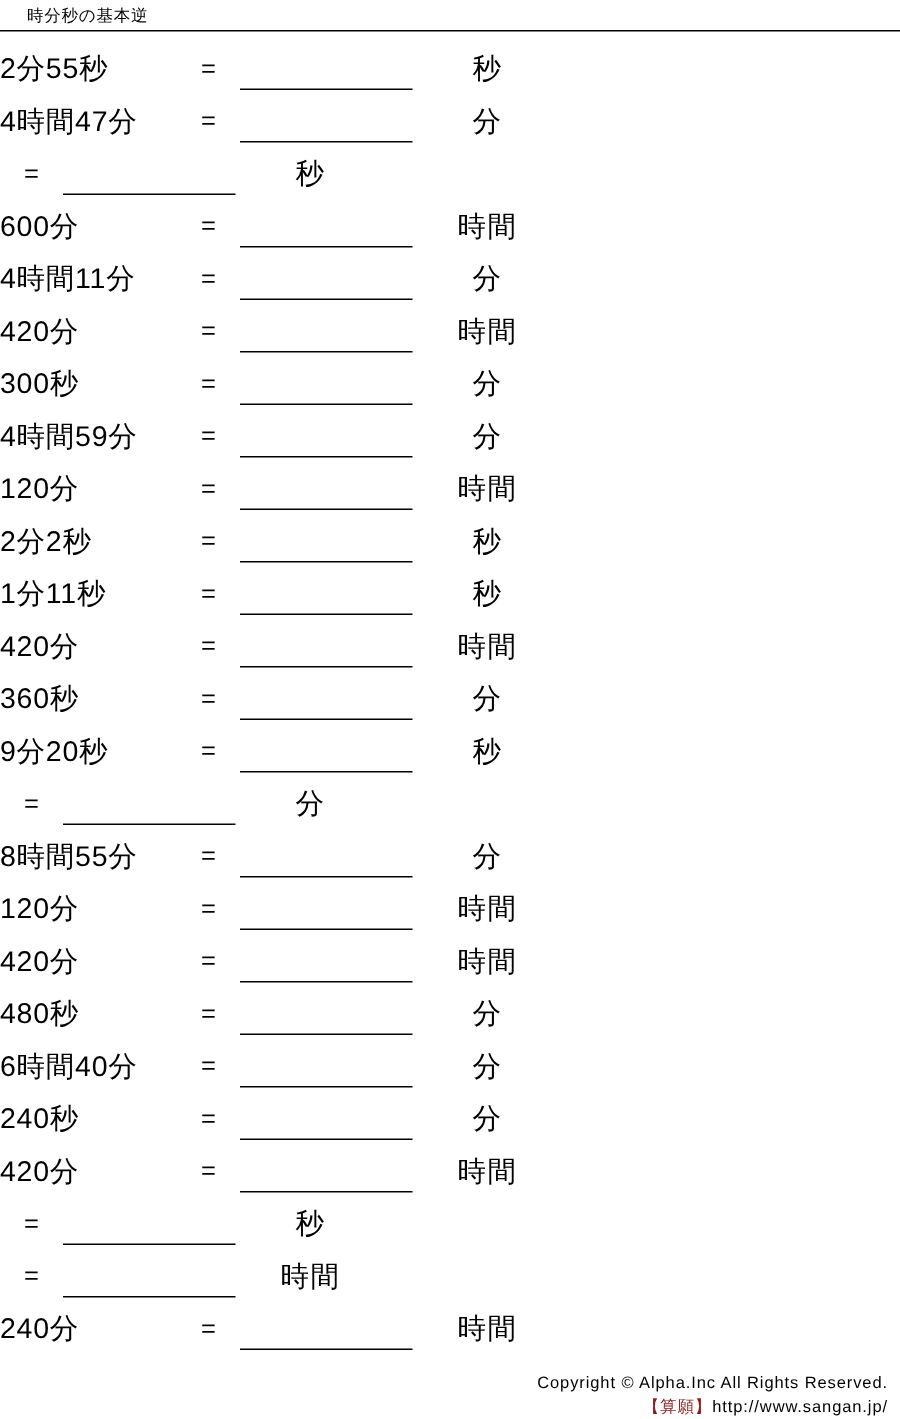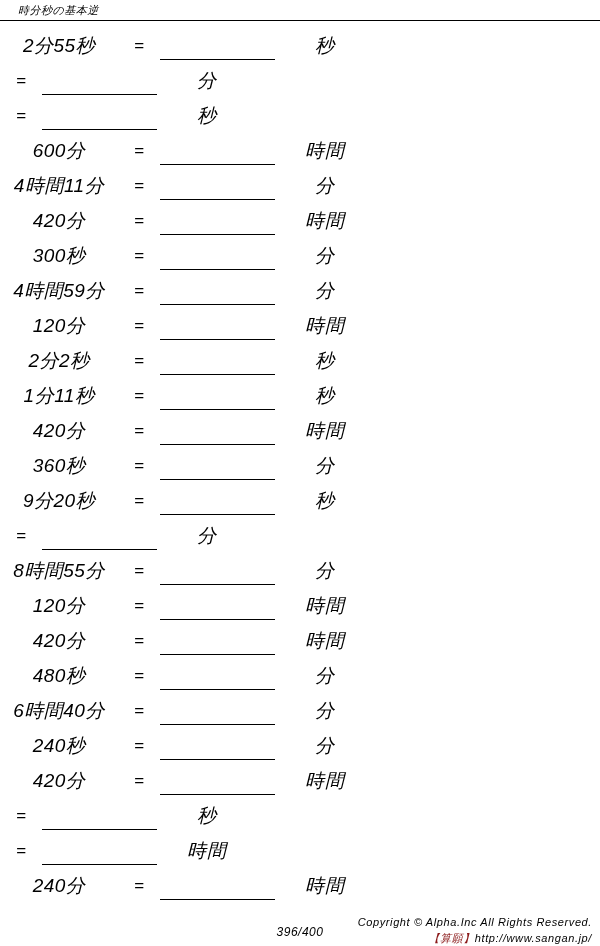--- a/index.html
+++ b/index.html
@@ -12,21 +12,20 @@
     background: #ffffff;
     font-family: "Liberation Sans", sans-serif;
     color: #000000;
     position: relative;
     overflow: hidden;
   }
   .page {
     position: relative;
     width: 600px;
     height: 946px;
-    font-style: italic;
   }
   .worksheet-title {
     position: absolute;
     left: 18px;
     top: 3px;
     font-size: 11px;
     letter-spacing: 0.5px;
     color: #000;
   }
   .title-rule {
@@ -43,21 +42,21 @@
     top: 28px;
     width: 600px;
   }
   .row {
     display: flex;
     align-items: center;
     height: 35px;
   }
   .q-left {
     width: 118px;
-    text-align: center;
+    text-align: left;
     font-size: 19px;
     letter-spacing: 0.5px;
     white-space: nowrap;
   }
   .q-eq {
     width: 42px;
     text-align: center;
     font-size: 17px;
   }
   .q-blank {
@@ -110,20 +109,21 @@
   <div class="title-rule"></div>
 
   <div class="problems" id="problems">
       <div class="row">
         <div class="q-left">2分55秒</div>
         <div class="q-eq">=</div>
         <div class="q-blank"></div>
         <div class="q-unit">秒</div>
       </div>
       <div class="row">
+        <div class="q-left">4時間47分</div>
         <div class="q-eq">=</div>
         <div class="q-blank"></div>
         <div class="q-unit">分</div>
       </div>
       <div class="row">
         <div class="q-eq">=</div>
         <div class="q-blank"></div>
         <div class="q-unit">秒</div>
       </div>
       <div class="row">
@@ -250,20 +250,19 @@
         <div class="q-unit">時間</div>
       </div>
       <div class="row">
         <div class="q-left">240分</div>
         <div class="q-eq">=</div>
         <div class="q-blank"></div>
         <div class="q-unit">時間</div>
       </div>
     </div>
 
-  <div class="page-number">396/400</div>
 
   <div class="footer">
     <div class="copyright">Copyright © Alpha.Inc All Rights Reserved.</div>
     <div class="site"><span class="brand">【算願】</span><span>http://www.sangan.jp/</span></div>
   </div>
 
 </div>
 
 </body></html>

